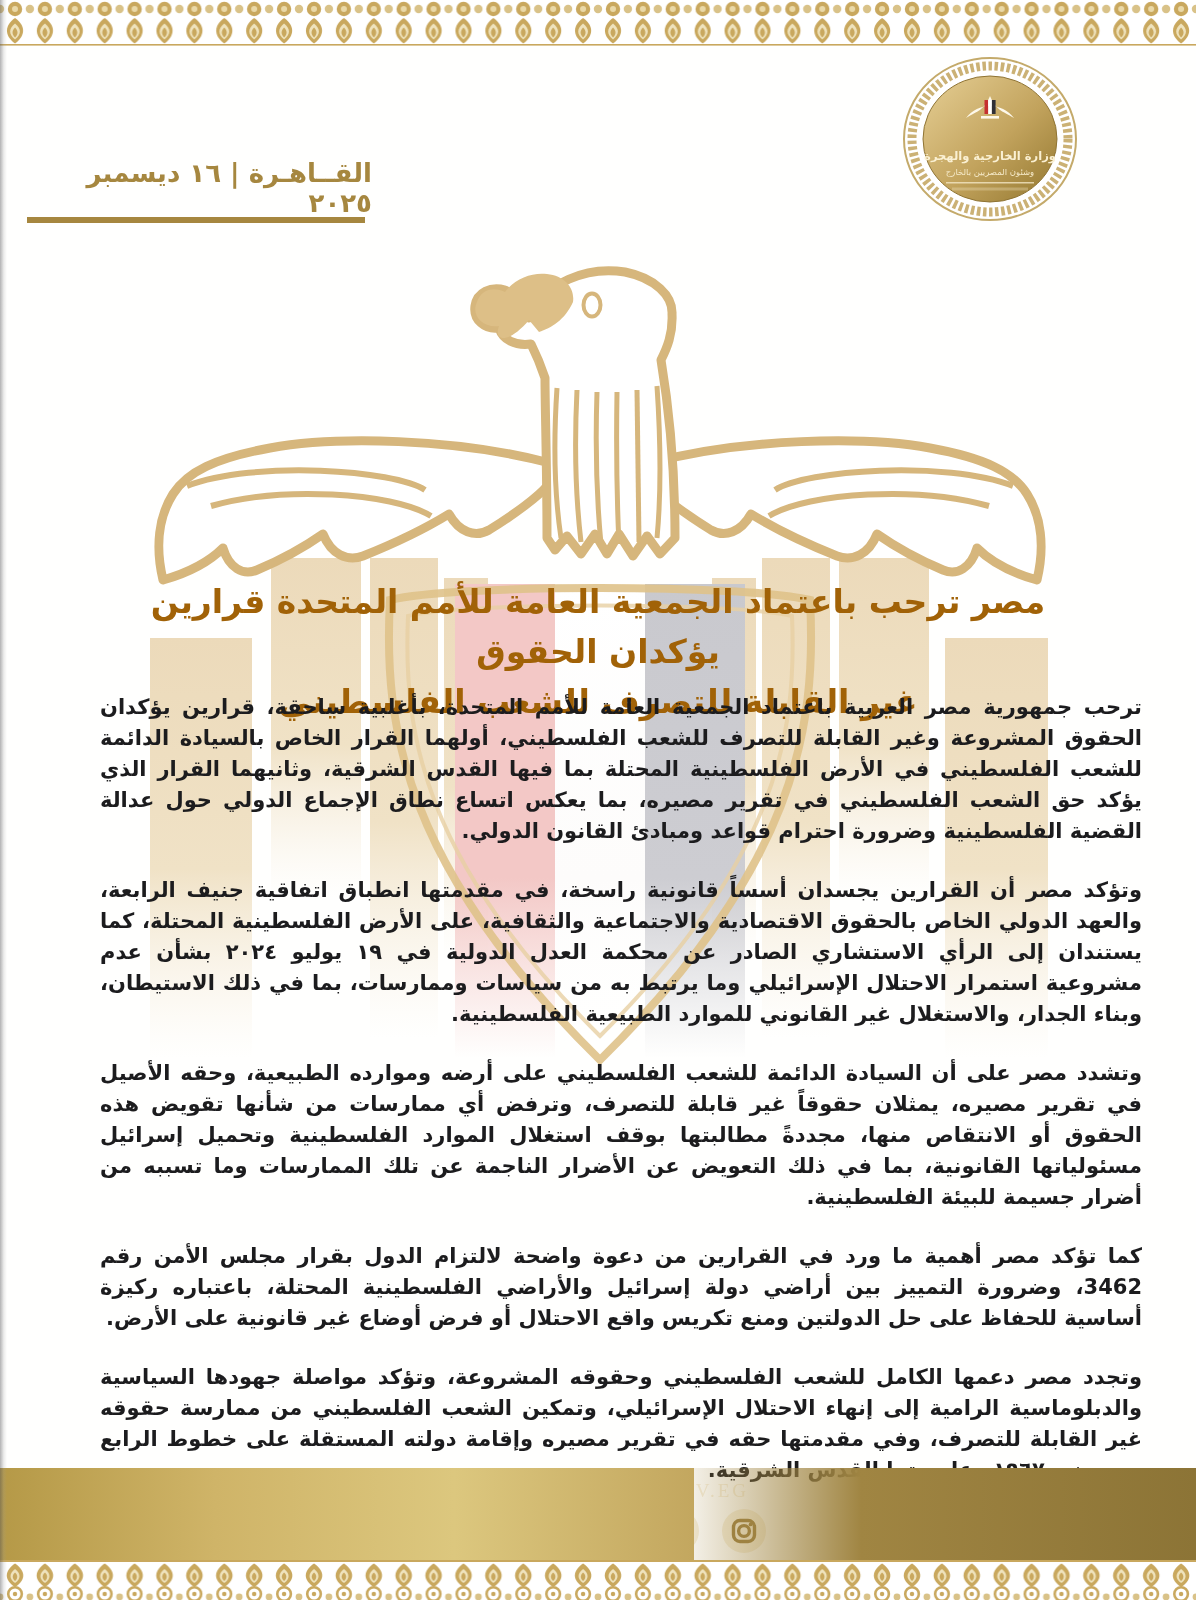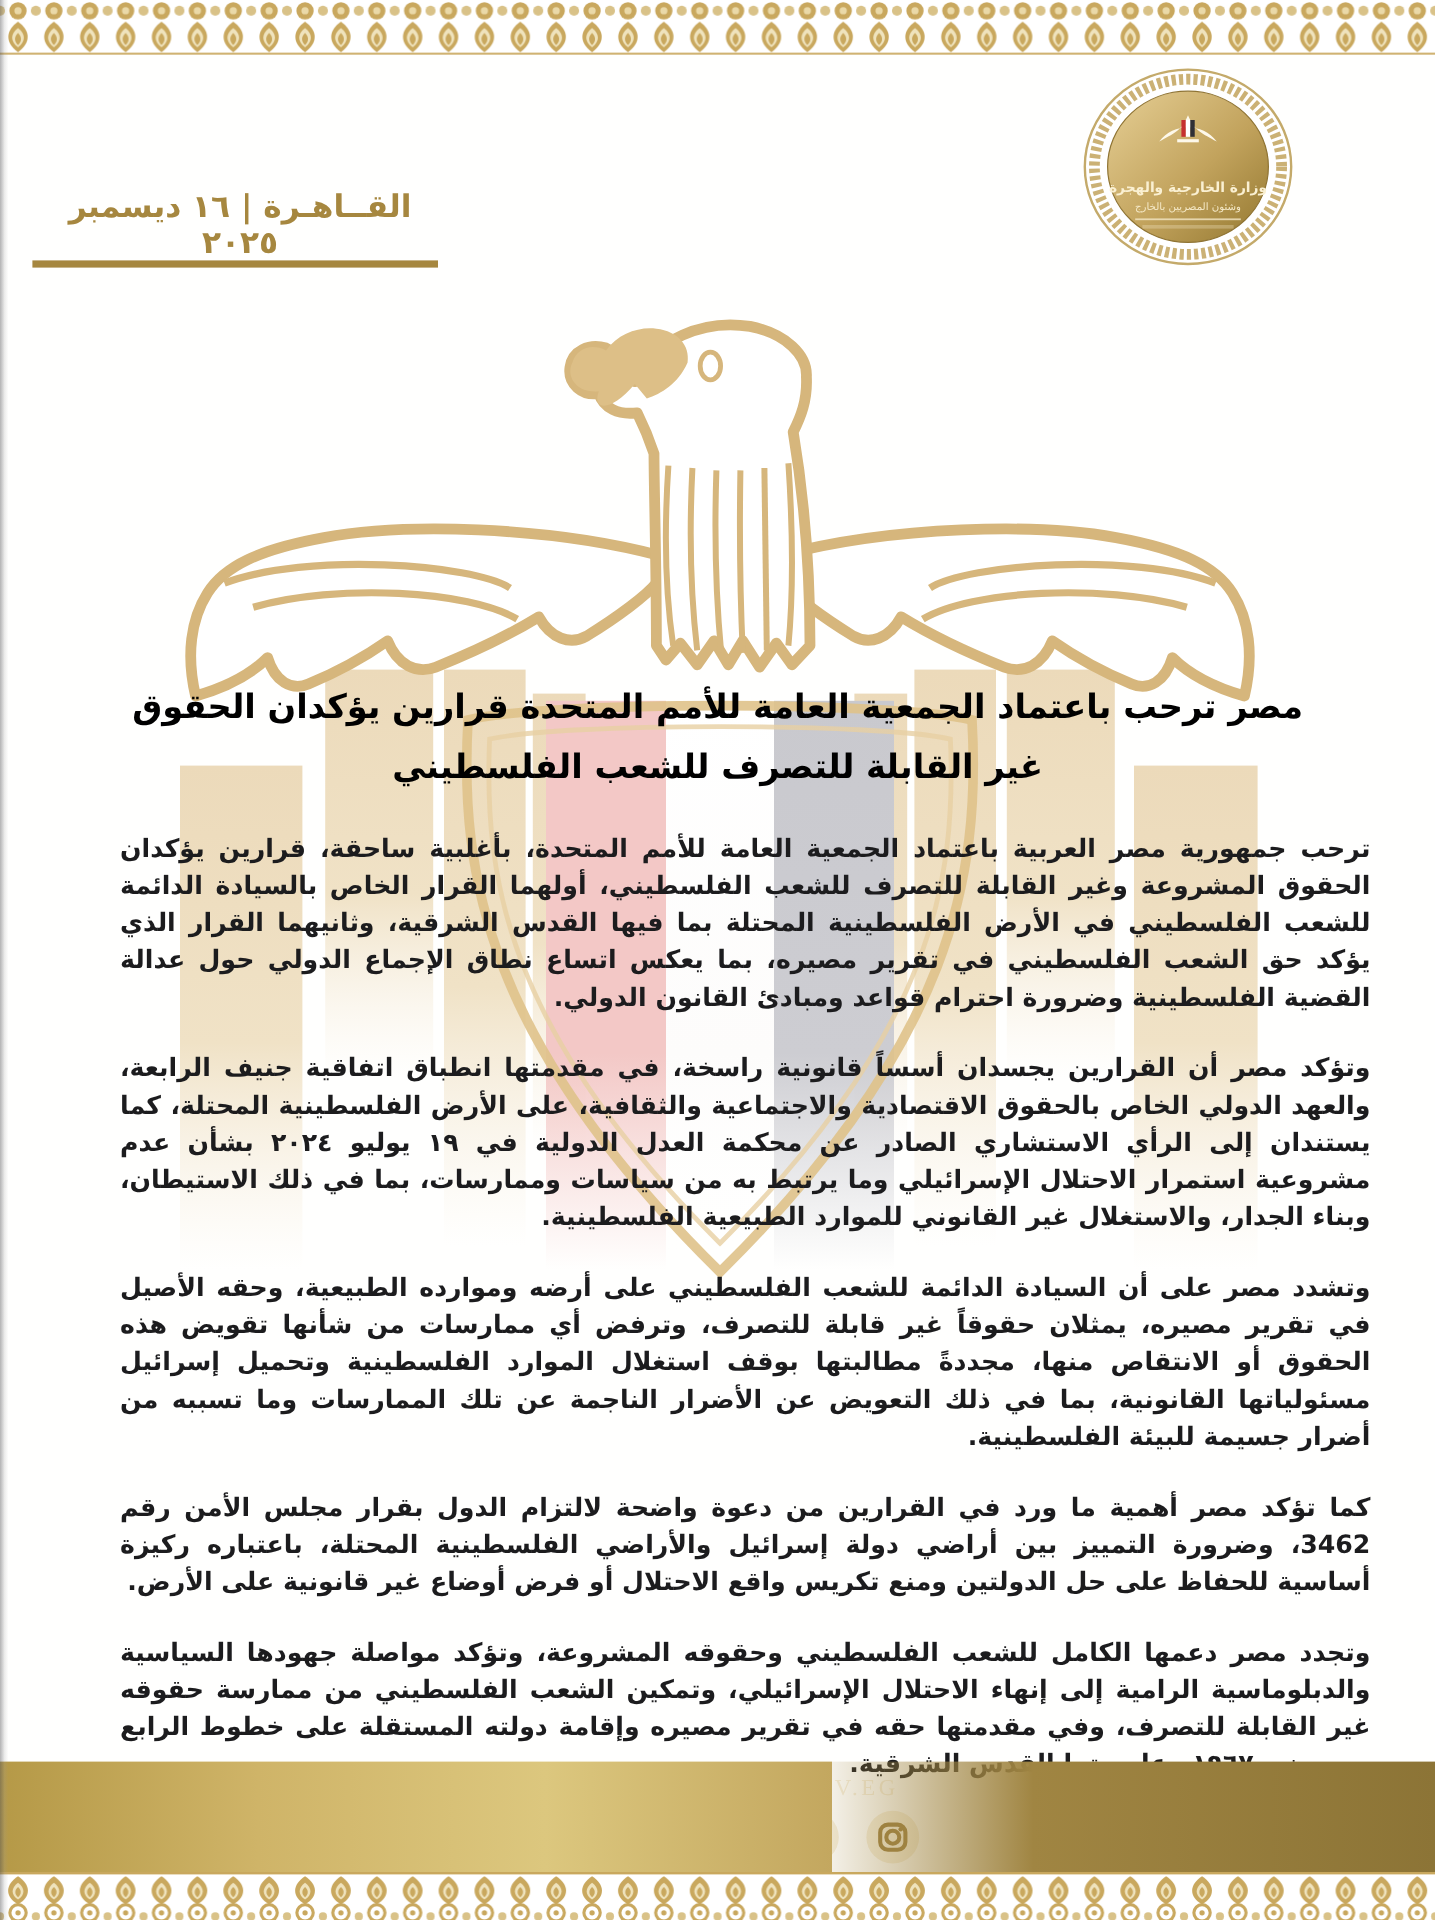--- a/index.html
+++ b/index.html
@@ -4,29 +4,29 @@
 <style>
   html,body{margin:0;padding:0;background:#ffffff;}
   .page{position:relative;width:1196px;height:1600px;background:#fffffe;overflow:hidden;
         font-family:"DejaVu Sans",sans-serif;}
   .abs{position:absolute;}
   .photo-edge{left:0;top:0;width:7px;height:1600px;z-index:60;
       background:linear-gradient(90deg,rgba(85,85,88,.45),rgba(150,150,150,.18) 55%,rgba(255,255,255,0));}
   
   .press-title{left:28px;top:58px;width:344px;text-align:center;direction:rtl;
       font-size:53px;font-weight:bold;color:#a6873f;letter-spacing:1px;z-index:5;}
-  .dateline{left:28px;top:158px;width:344px;text-align:center;direction:rtl;
+  .dateline{left:28px;top:158px;width:344px;text-align:right;direction:rtl;
       font-size:26px;font-weight:bold;color:#a6873f;z-index:5;}
   .gold-rule{left:27px;top:217px;width:338px;height:6px;background:#a6873f;z-index:5;}
   .seal{left:901px;top:56px;width:178px;height:166px;z-index:5;}
   
   .watermark{left:95px;top:248px;width:1010px;height:900px;z-index:1;}
   
-  .headline{left:90px;top:564px;width:1016px;text-align:center;direction:rtl;
-      font-size:28px;line-height:50px;font-weight:bold;color:#000000;z-index:3;}
+  .headline{left:90px;top:577px;width:1016px;text-align:center;direction:rtl;
+      font-size:33px;line-height:50px;font-weight:bold;color:#a16207;z-index:3;}
   
   .body-copy{left:100px;top:688px;width:1042px;direction:rtl;text-align:justify;
       font-size:21px;line-height:31px;font-weight:bold;color:#1c1c1e;z-index:3;}
   .body-copy p{margin:4px 0 28px 0;}
   
   .footer-band{left:0;top:1468px;width:1196px;height:92px;z-index:4;
       background:linear-gradient(90deg,#b59947 0%,#cfb468 18%,#dcc77e 38%,#c3a75f 58%,#a0854220 0%,#a08542 72%,#8c7436 100%);}
   .site-url{left:0;top:1480px;width:1196px;text-align:center;color:#f6eedb;
       font-family:"Liberation Serif","DejaVu Serif",serif;font-size:19px;letter-spacing:3px;
       transform:translateX(45px);}

